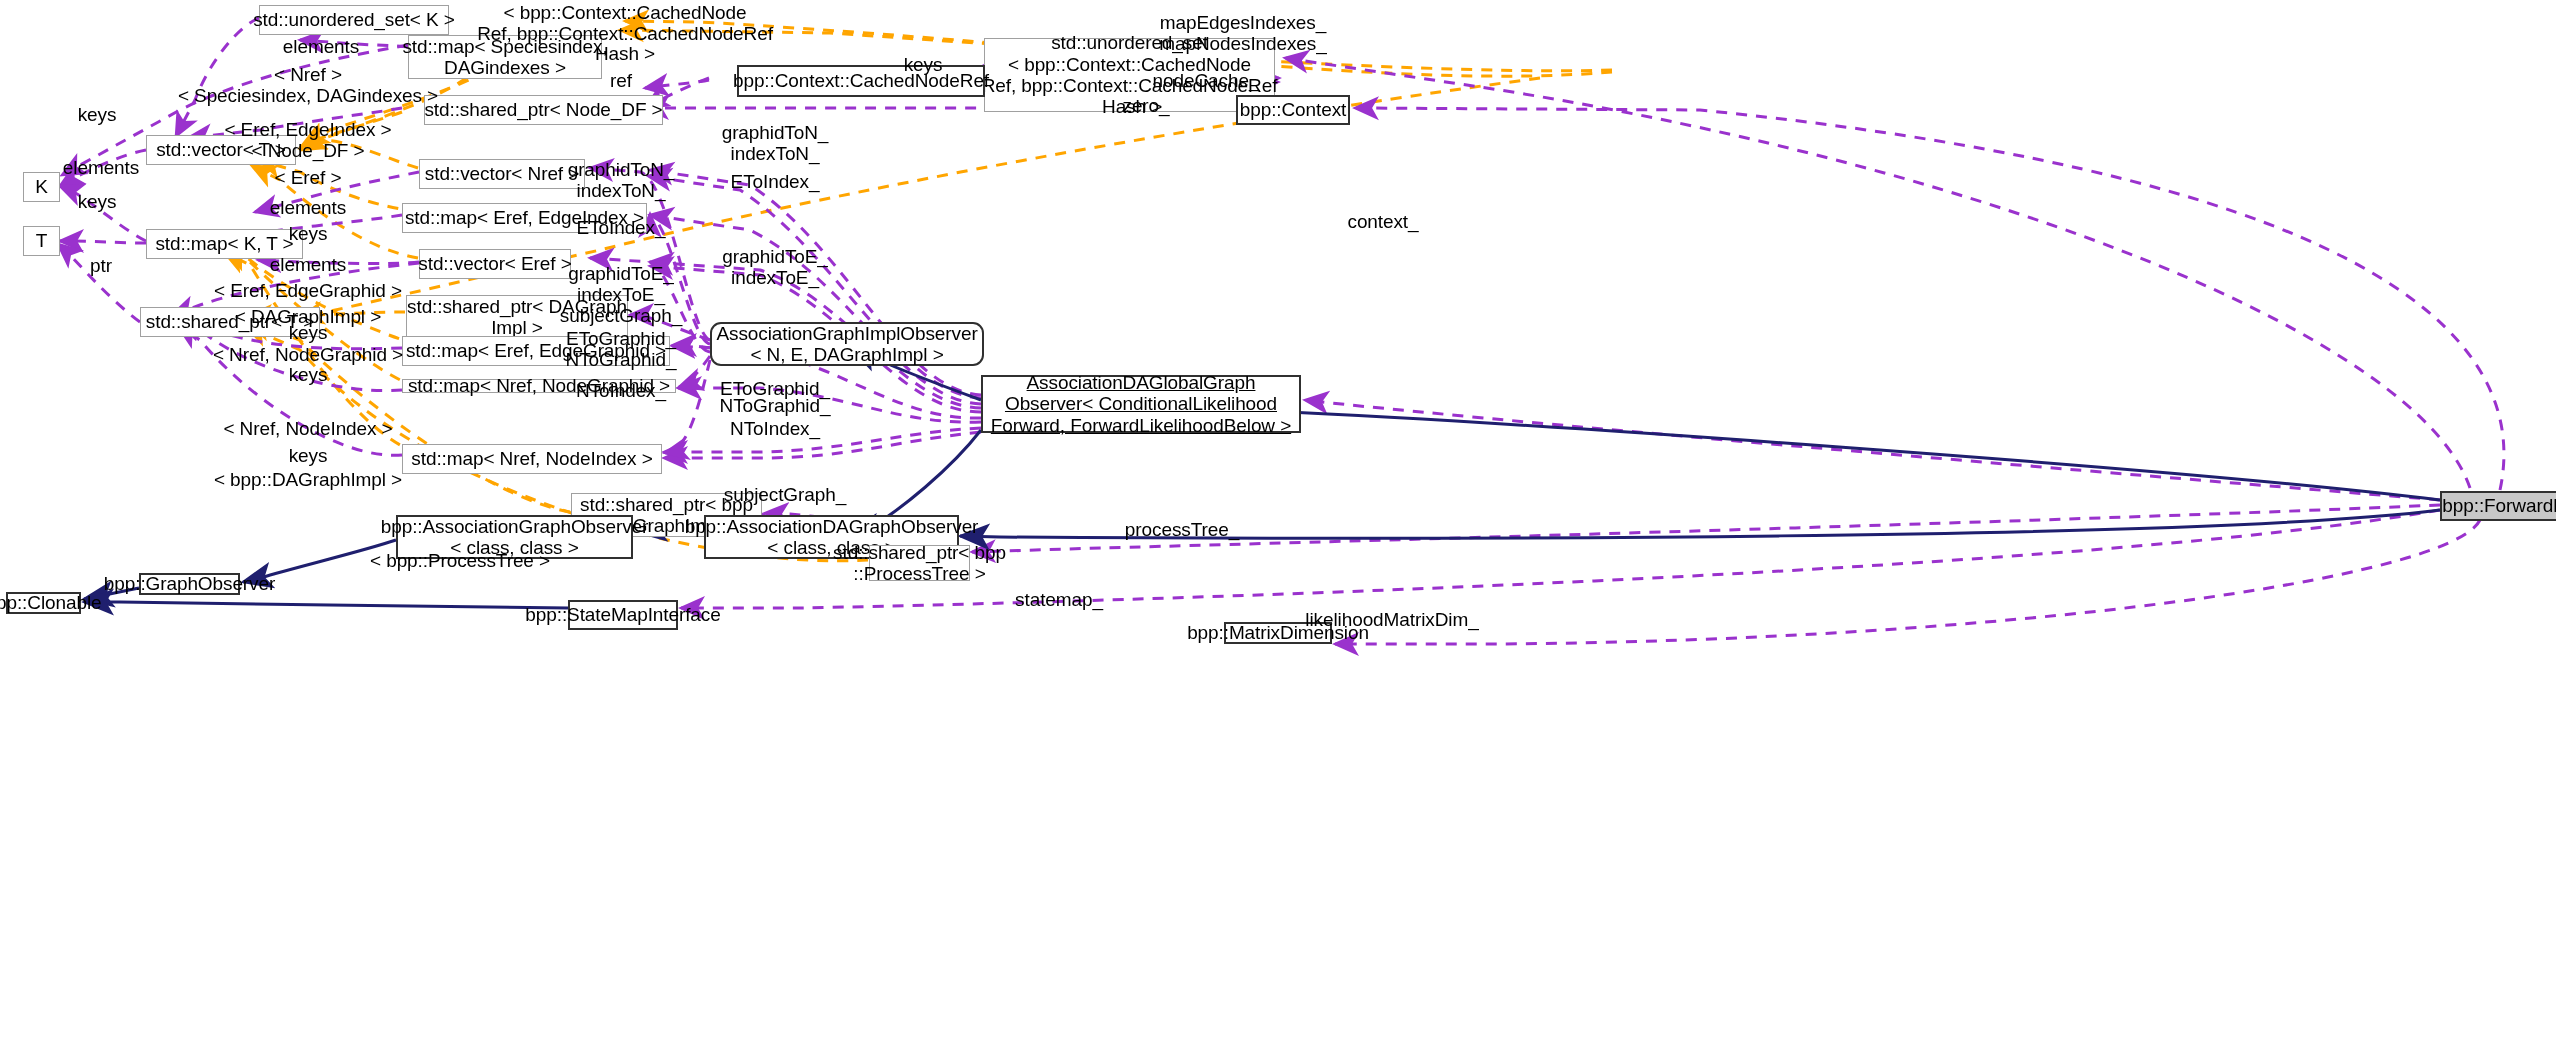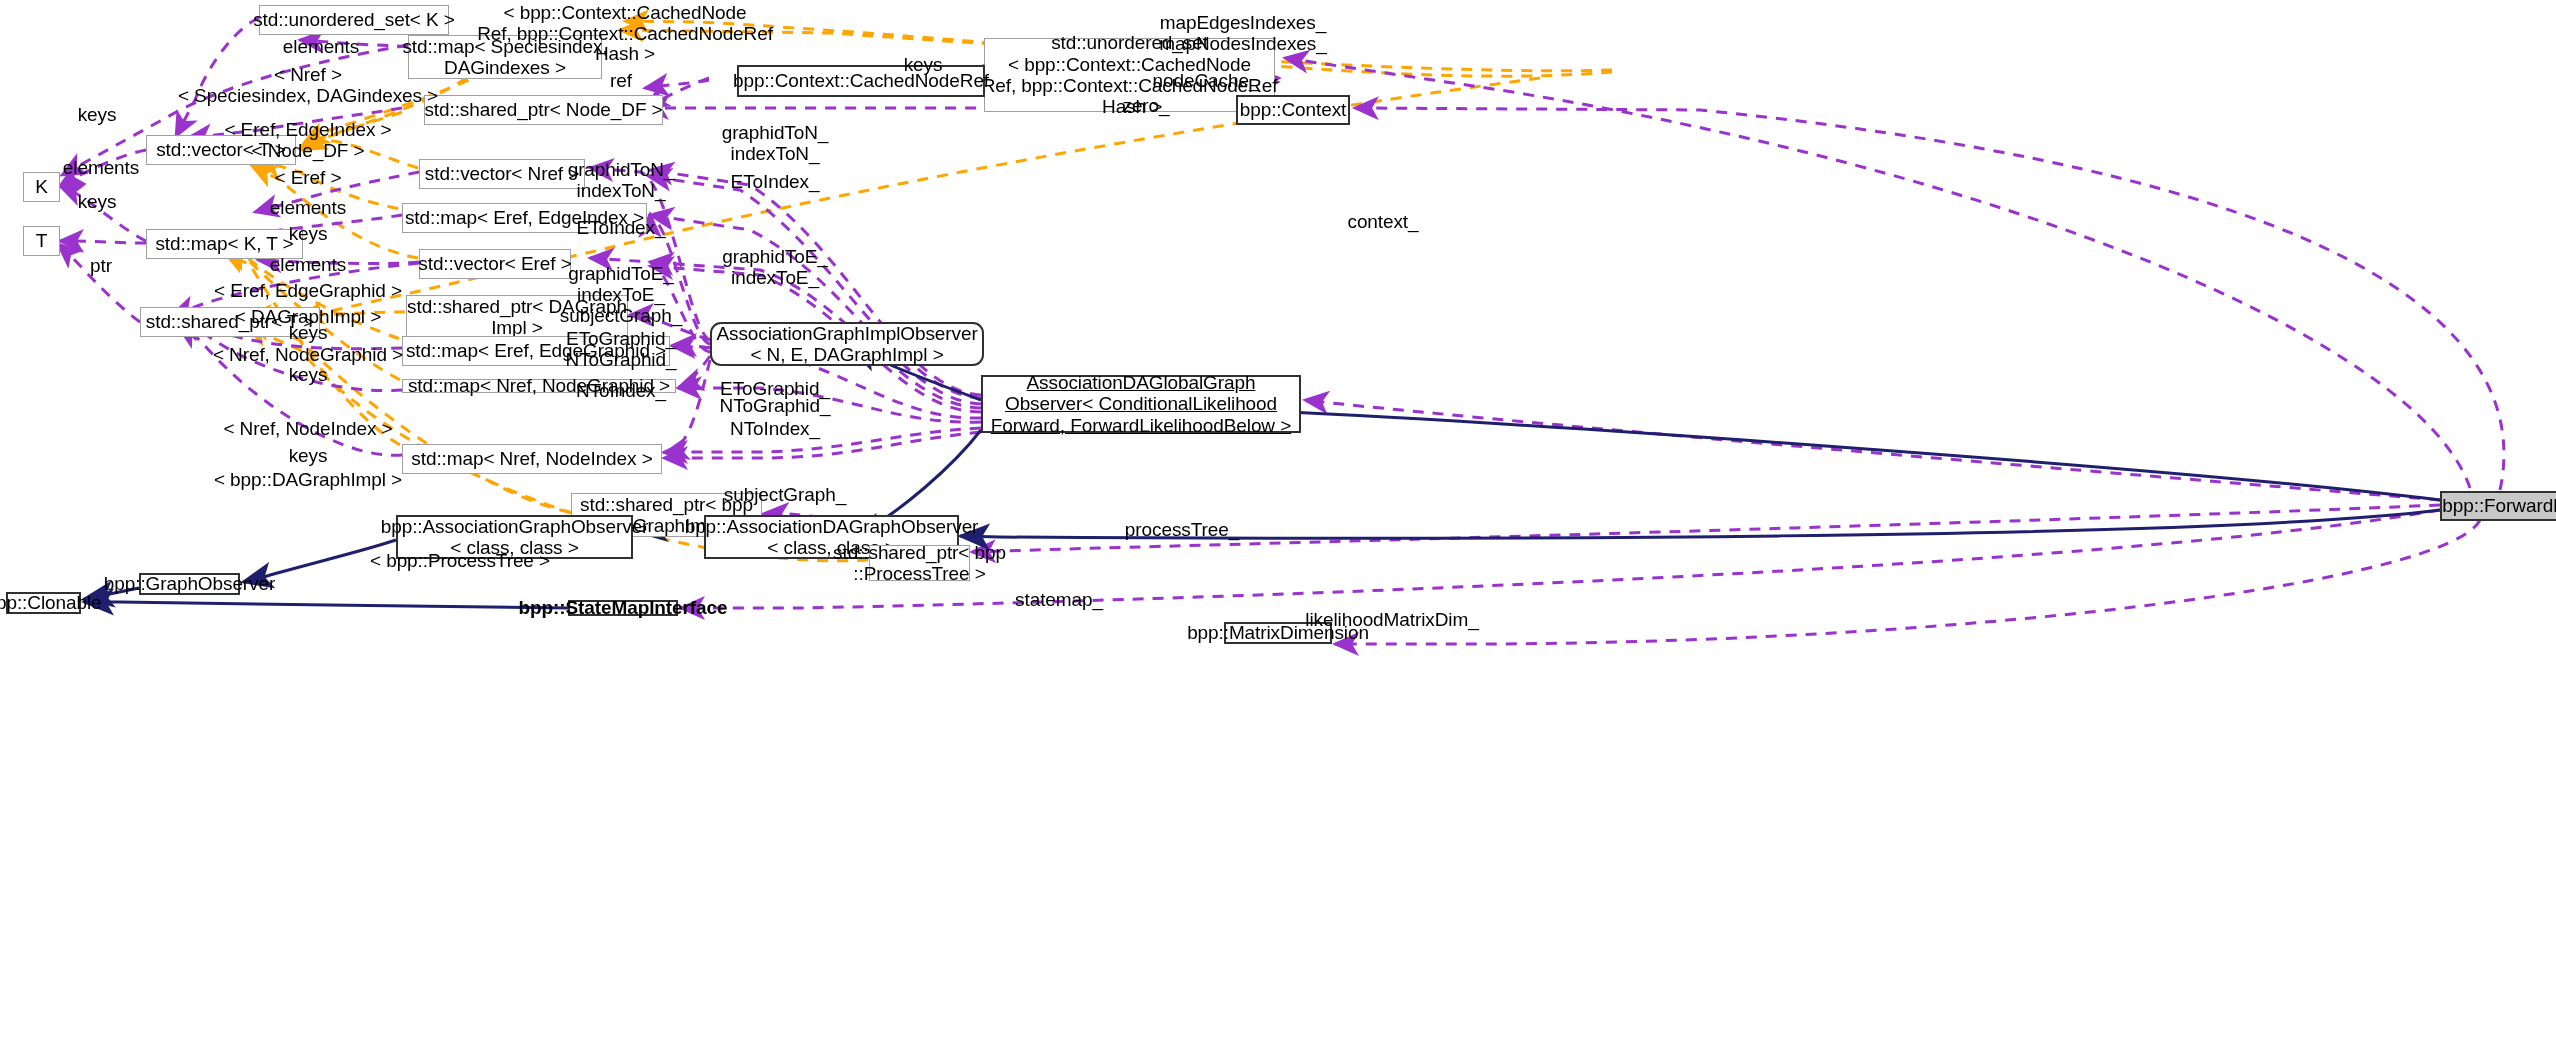--- a/index.html
+++ b/index.html
@@ -210,21 +210,21 @@
       <div class="node-box" style="left: 571px; top: 493px; width: 191px; height: 44px;">std::shared_ptr&lt; bpp
 ::DAGraphImpl &gt;</div>
       <div class="node-box strong" style="left: 396px; top: 515px; width: 237px; height: 44px;">bpp::AssociationGraphObserver
 &lt; class, class &gt;</div>
       <div class="node-box strong" style="left: 704px; top: 515px; width: 255px; height: 44px;">bpp::AssociationDAGraphObserver
 &lt; class, class &gt;</div>
       <div class="node-box" style="left: 869px; top: 545px; width: 101px; height: 36px;">std::shared_ptr&lt; bpp
 ::ProcessTree &gt;</div>
       <div class="node-box strong" style="left: 139px; top: 573px; width: 101px; height: 22px;">bpp::GraphObserver</div>
       <div class="node-box strong" style="left: 6px; top: 592px; width: 75px; height: 22px;">bpp::Clonable</div>
-      <div class="node-box strong" style="left: 568px; top: 600px; width: 110px; height: 16px; font-weight: bold;">bpp::StateMapInterface</div>
+      <div class="node-box strong" style="left: 568px; top: 600px; width: 110px; height: 30px;">bpp::StateMapInterface</div>
       <div class="node-box strong" style="left: 1224px; top: 622px; width: 108px; height: 22px;">bpp::MatrixDimension</div>
     </div>
   <div id="labels-layer">
       <div class="edge-label" style="left: 625px; top: 3px;">&lt; bpp::Context::CachedNode
 Ref, bpp::Context::CachedNodeRef
 Hash &gt;</div>
       <div class="edge-label" style="left: 1243px; top: 6px; margin-top: 7px;">mapEdgesIndexes_
 mapNodesIndexes_</div>
       <div class="edge-label" style="left: 321px; top: 37px;">elements</div>
       <div class="edge-label" style="left: 621px; top: 71px;">ref</div>

